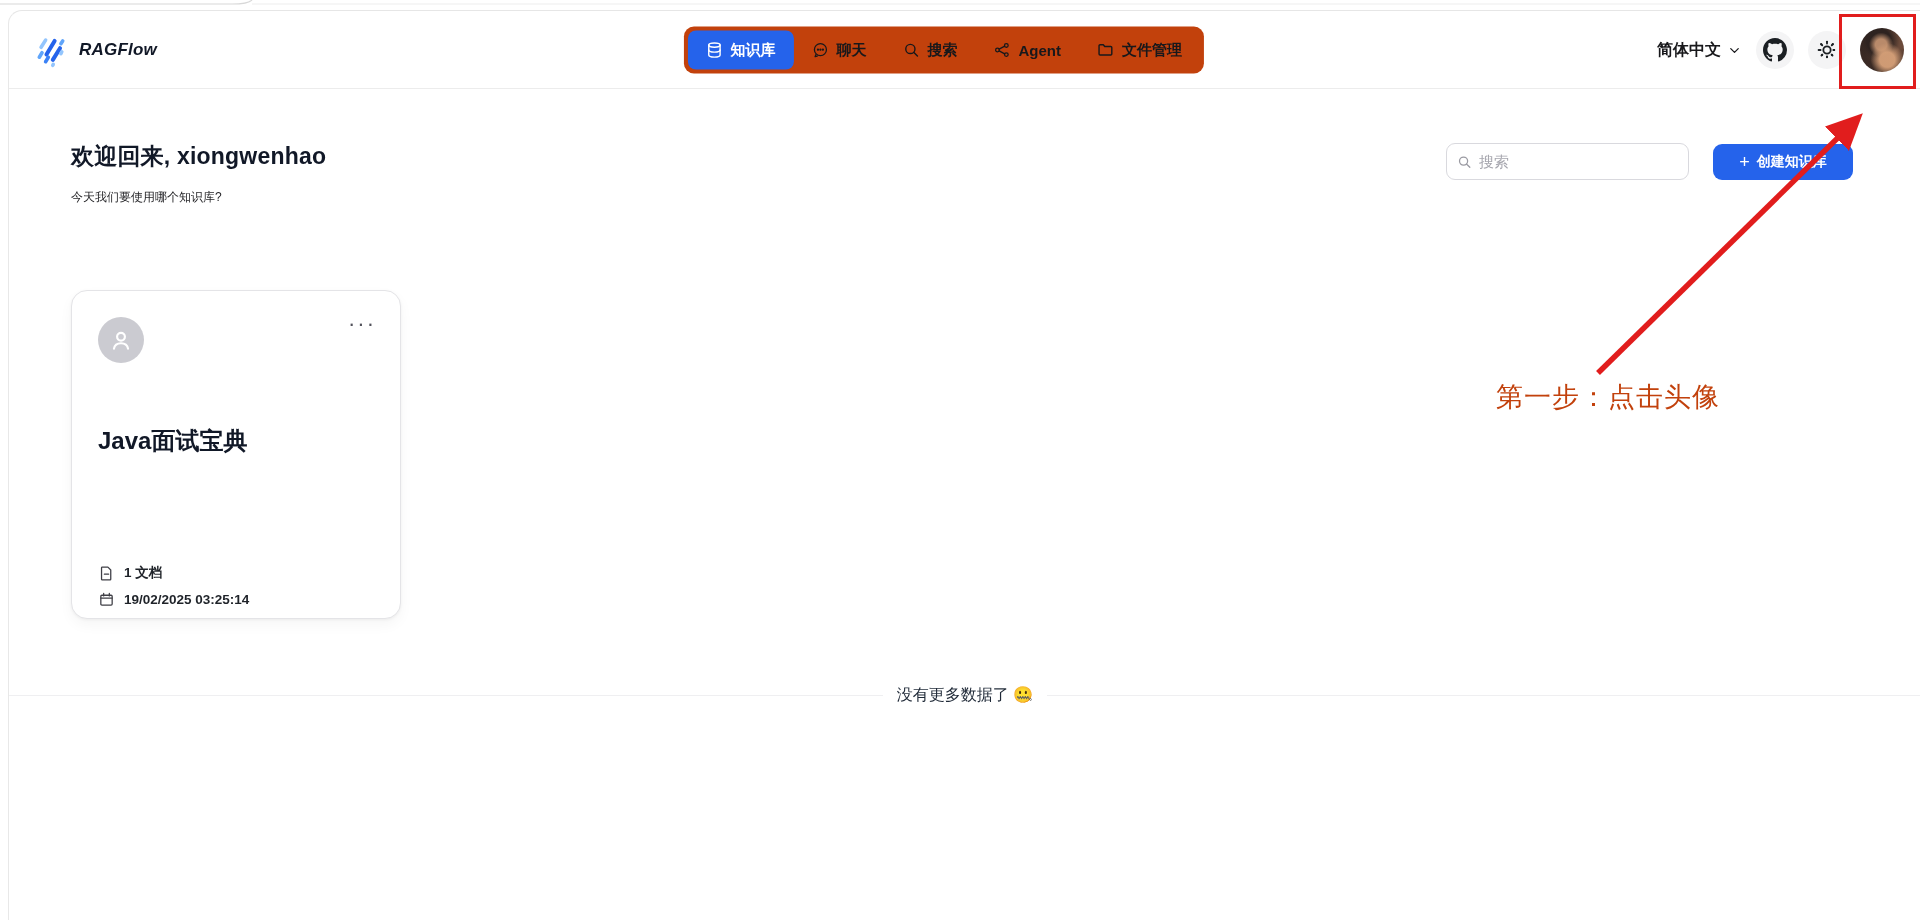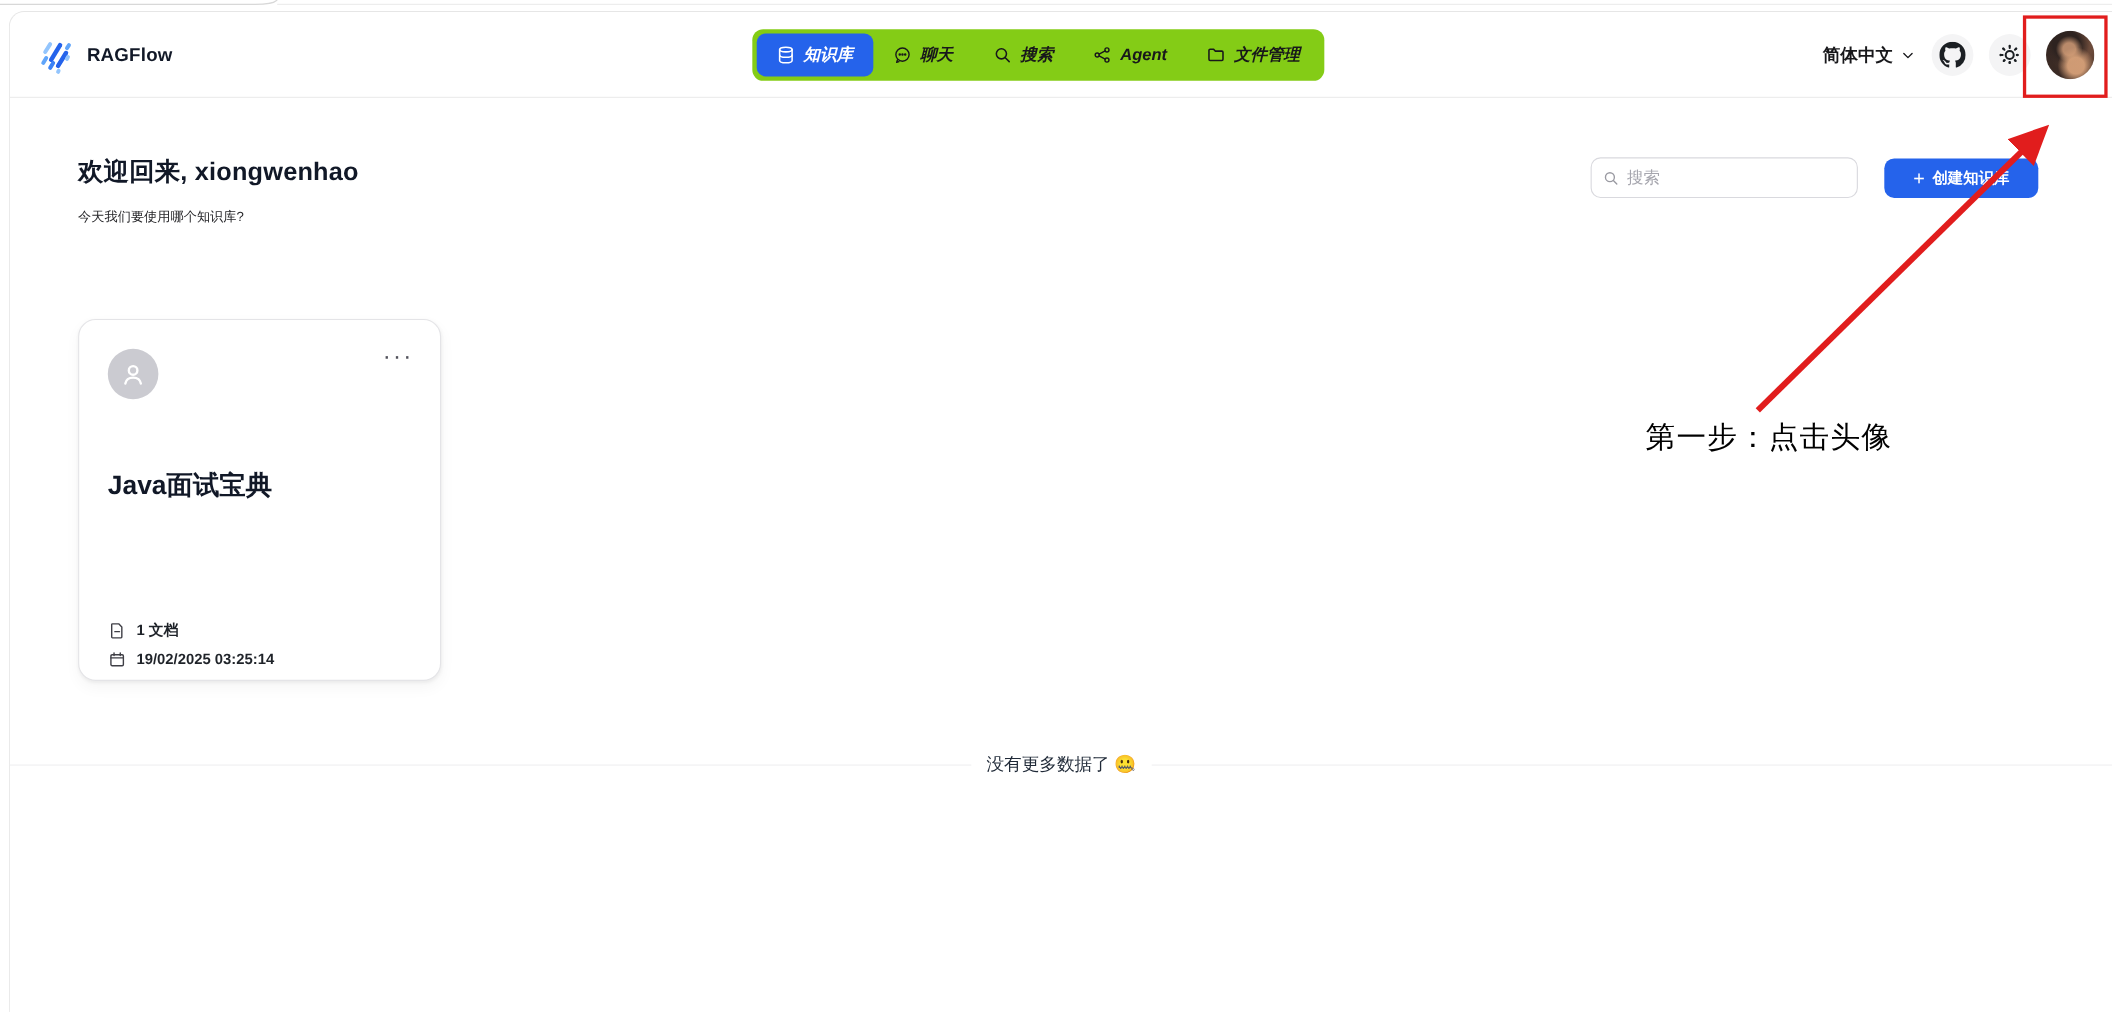--- a/index.html
+++ b/index.html
@@ -10,25 +10,25 @@
   .chrome-edge { position:absolute; left:0; top:0; width:1920px; height:12px; pointer-events:none; }
 
   
   .app { position:absolute; left:8px; top:10px; width:1912px; height:910px;
     background:#fff; border-left:1px solid #e8e8e8; border-top:1px solid #e6e6e6;
     border-top-left-radius:14px; }
 
   
   .header { position:relative; height:78px; border-bottom:1px solid #ececec;
     display:flex; align-items:center; }
-  .logo { display:flex; align-items:center; gap:10px; margin-left:24px; cursor:pointer; }
+  .logo { display:flex; align-items:center; gap:10px; margin-left:24px; cursor:pointer;font-style:italic; }
   .logo-text { font-size:17px; font-weight:700; color:#111827; letter-spacing:.2px; }
 
   .nav-tabs { position:absolute; left:50%; top:50%; transform:translate(-54%,-50%);
-    display:flex; align-items:center; background:#84cc16; border-radius:10px; padding:4px;font-style:italic; }
+    display:flex; align-items:center; background:#c2410c; border-radius:10px; padding:4px; }
   .tab { display:flex; align-items:center; gap:8px; padding:10px 18px; border-radius:8px;
     font-size:15px; font-weight:600; color:#18181b; cursor:pointer; white-space:nowrap; }
   .tab.active { background:#2563eb; color:#fff; }
   .tab svg { flex:0 0 auto; }
 
   .header-right { position:absolute; right:16px; top:0; height:78px;
     display:flex; align-items:center; gap:14px; }
   .lang { display:flex; align-items:center; gap:6px; font-size:16px; font-weight:700;
     color:#18181b; cursor:pointer; }
   .icon-circle { width:38px; height:38px; border-radius:50%; background:#f4f4f5;
@@ -81,21 +81,21 @@
     height:1px; background:#efeff1; }
   .no-more span { position:relative; background:#fff; padding:0 14px; font-size:16px;
     color:#1f2937; }
 
   
   .annot { pointer-events:none; }
   .annot-box { position:absolute; left:1830px; top:3px; width:77px; height:75px;
     border:3px solid #e11d1d; }
   .annot-arrow { position:absolute; left:0; top:0; width:1912px; height:910px; }
   .annot-text { position:absolute; left:1487px; top:368px; font-size:27px;
-    color:#000000; font-weight:500; letter-spacing:1px; white-space:nowrap; }
+    color:#c2410c; font-weight:500; letter-spacing:1px; white-space:nowrap; }
 </style>
 </head>
 <body>
 
 <svg class="chrome-edge">
   <path d="M0 4 H232 Q248 4 252 0" stroke="#d8d8d8" fill="none" stroke-width="1.2"></path>
   <path d="M252 4 H1920" stroke="#ededed" fill="none" stroke-width="1"></path>
 </svg>
 
 <div class="app">

